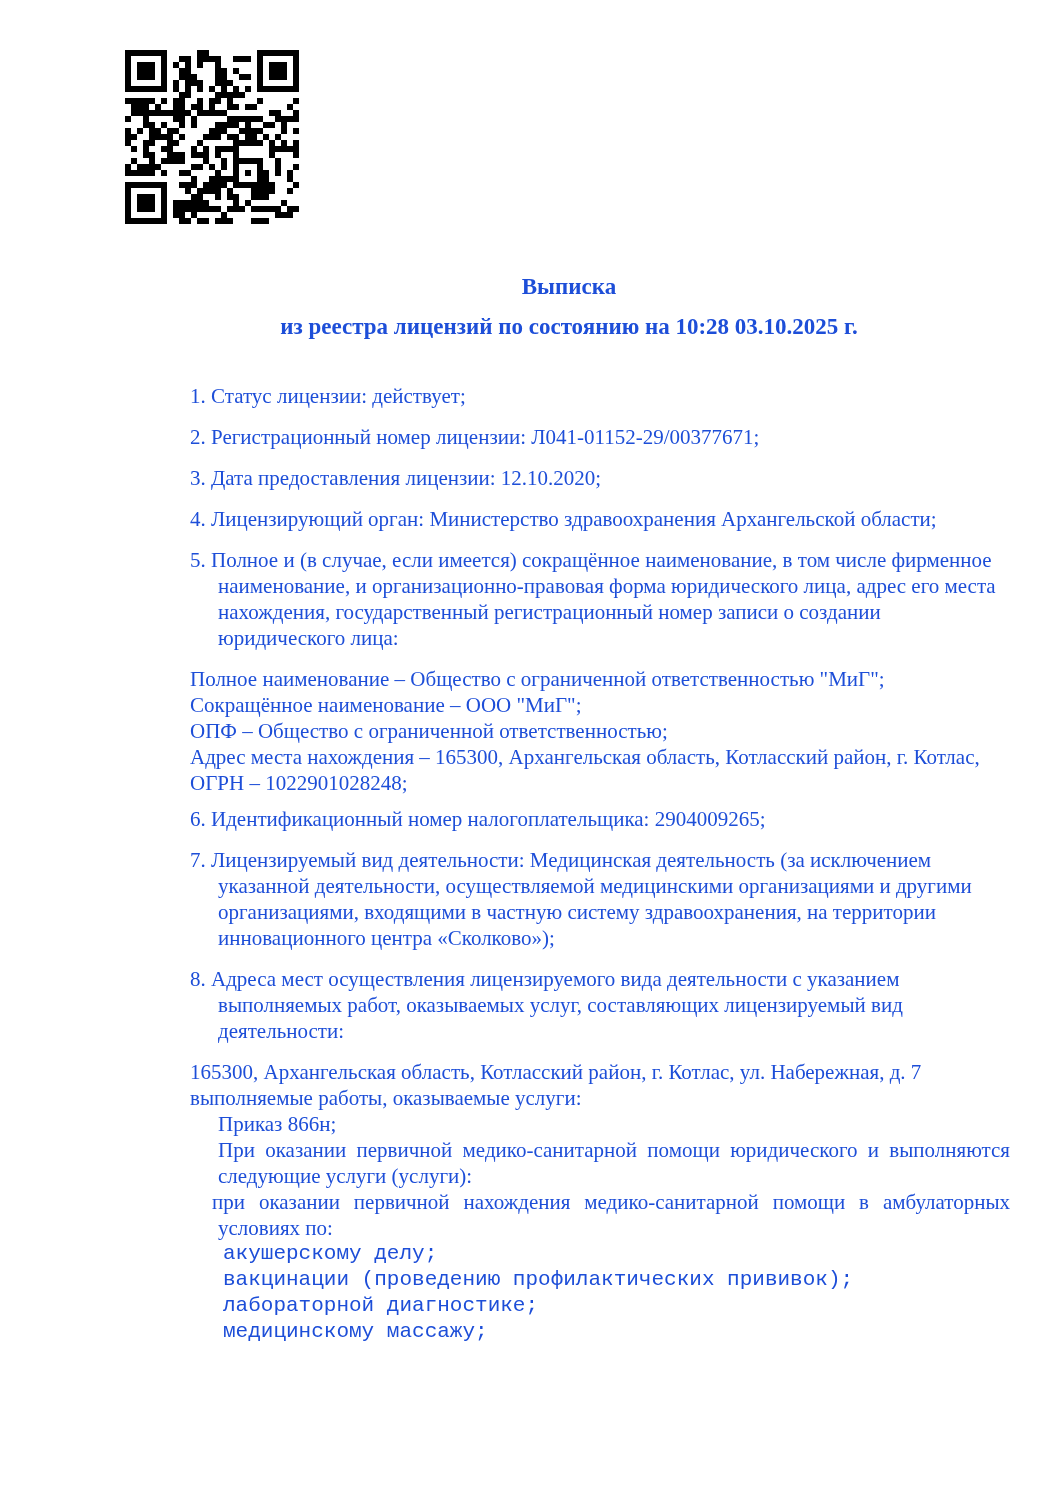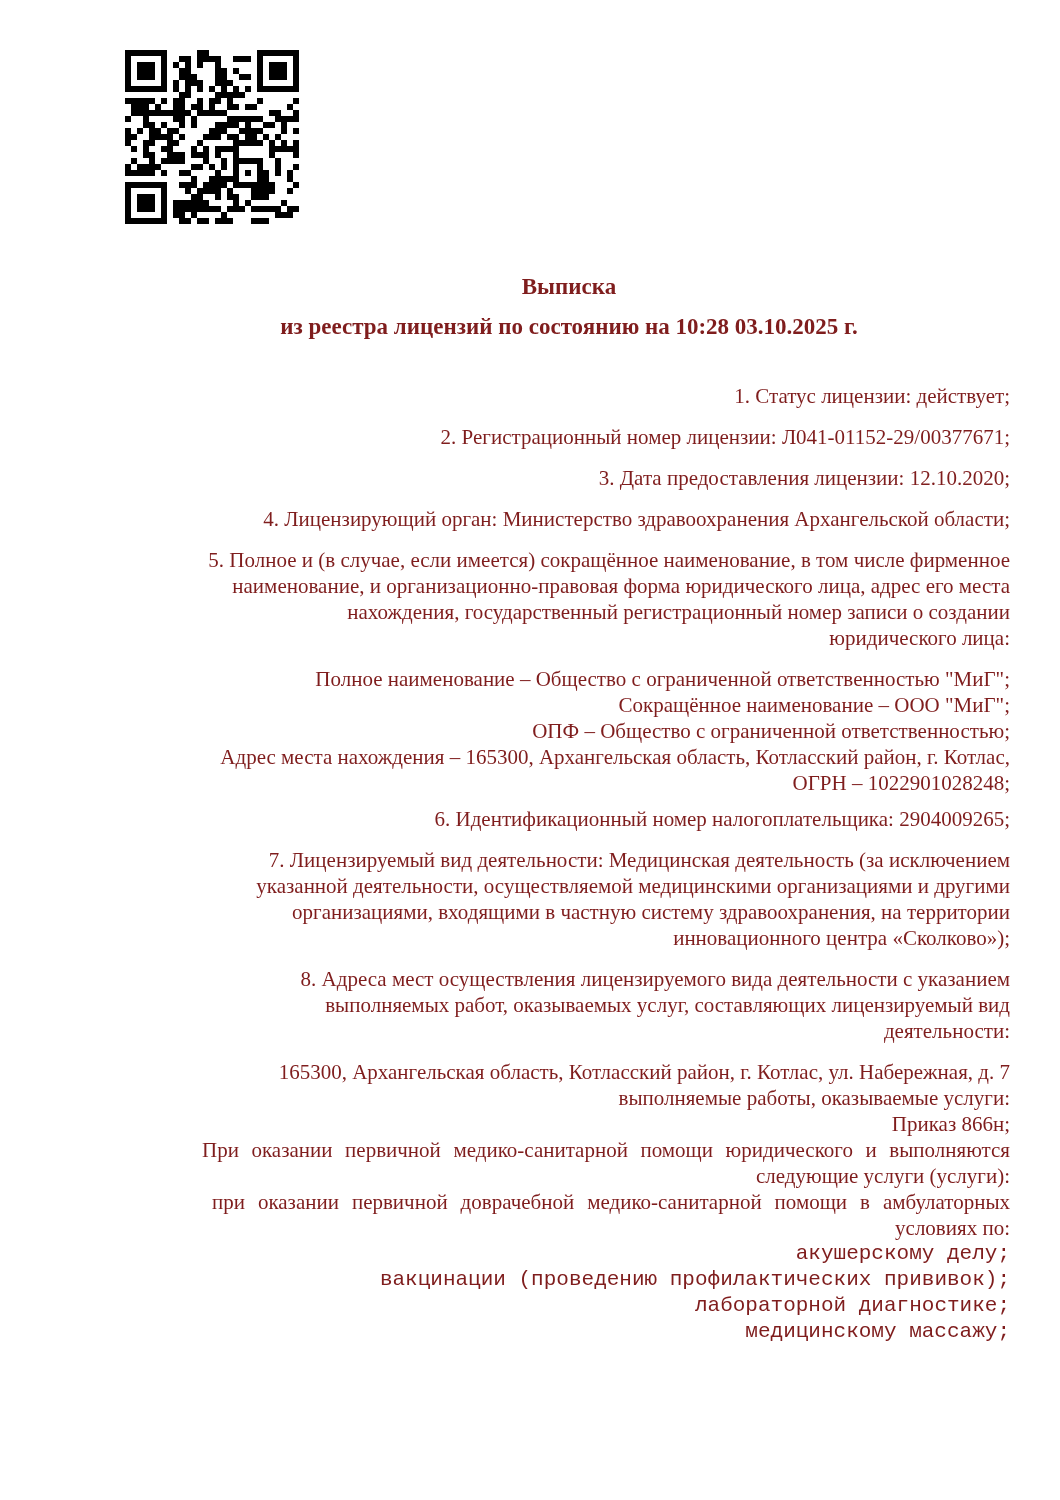--- a/index.html
+++ b/index.html
@@ -1,36 +1,36 @@
 <!DOCTYPE html>
 <html><head>
 <meta charset="utf-8">
 <style>
   html,body{margin:0;padding:0;background:#e8e8e8;}
   .page{
     position:relative;
     width:1060px;height:1500px;
     background:#ffffff;
-    color:#7f1d1d;
+    color:#1d4ed8;
     font-family:"Liberation Serif", serif;
     font-size:21px;
     margin:0 auto;
     overflow:hidden;
   }
   .qr{position:absolute;left:125px;top:50px;width:174px;height:174px;}
   .qr svg{display:block;width:174px;height:174px;}
   .content{position:absolute;left:190px;top:272px;width:820px;}
   .heading{padding-right:62px;margin-bottom:41px;}
   .h1,.h2{font-weight:bold;text-align:center;font-size:23px;line-height:30px;}
   .h1{margin-bottom:10px;}
-  .line{line-height:26px;text-align:right;}
+  .line{line-height:26px;}
   .para{margin:0 0 15px 0;}
   .name-block{margin-bottom:10px;}
   .hang{margin-left:28px;}
-  .ind1{margin-left:12px;}
+  .ind1{margin-left:28px;}
   .ind2{margin-left:22px;}
   .ind3{margin-left:33px;font-family:Liberation Mono, monospace;}
   .just{text-align:justify;text-align-last:justify;}
   .works{margin:0;}
 </style>
 </head>
 <body>
 
 <div class="page">
 
@@ -502,21 +502,21 @@
       <div class="line hang">выполняемых работ, оказываемых услуг, составляющих лицензируемый вид</div>
       <div class="line hang">деятельности:</div>
     </div>
 
     <div class="works">
       <div class="line">165300, Архангельская область, Котласский район, г. Котлас, ул. Набережная, д. 7</div>
       <div class="line">выполняемые работы, оказываемые услуги:</div>
       <div class="line ind1">Приказ 866н;</div>
       <div class="line ind1 just">При оказании первичной медико-санитарной помощи юридического и выполняются</div>
       <div class="line ind1">следующие услуги (услуги):</div>
-      <div class="line ind2 just">при оказании первичной доврачебной медико-санитарной помощи в амбулаторных</div>
+      <div class="line ind2 just">при оказании первичной нахождения медико-санитарной помощи в амбулаторных</div>
       <div class="line ind1">условиях по:</div>
       <div class="line ind3">акушерскому делу;</div>
       <div class="line ind3">вакцинации (проведению профилактических прививок);</div>
       <div class="line ind3">лабораторной диагностике;</div>
       <div class="line ind3">медицинскому массажу;</div>
     </div>
 
   </div>
 </div>
 

